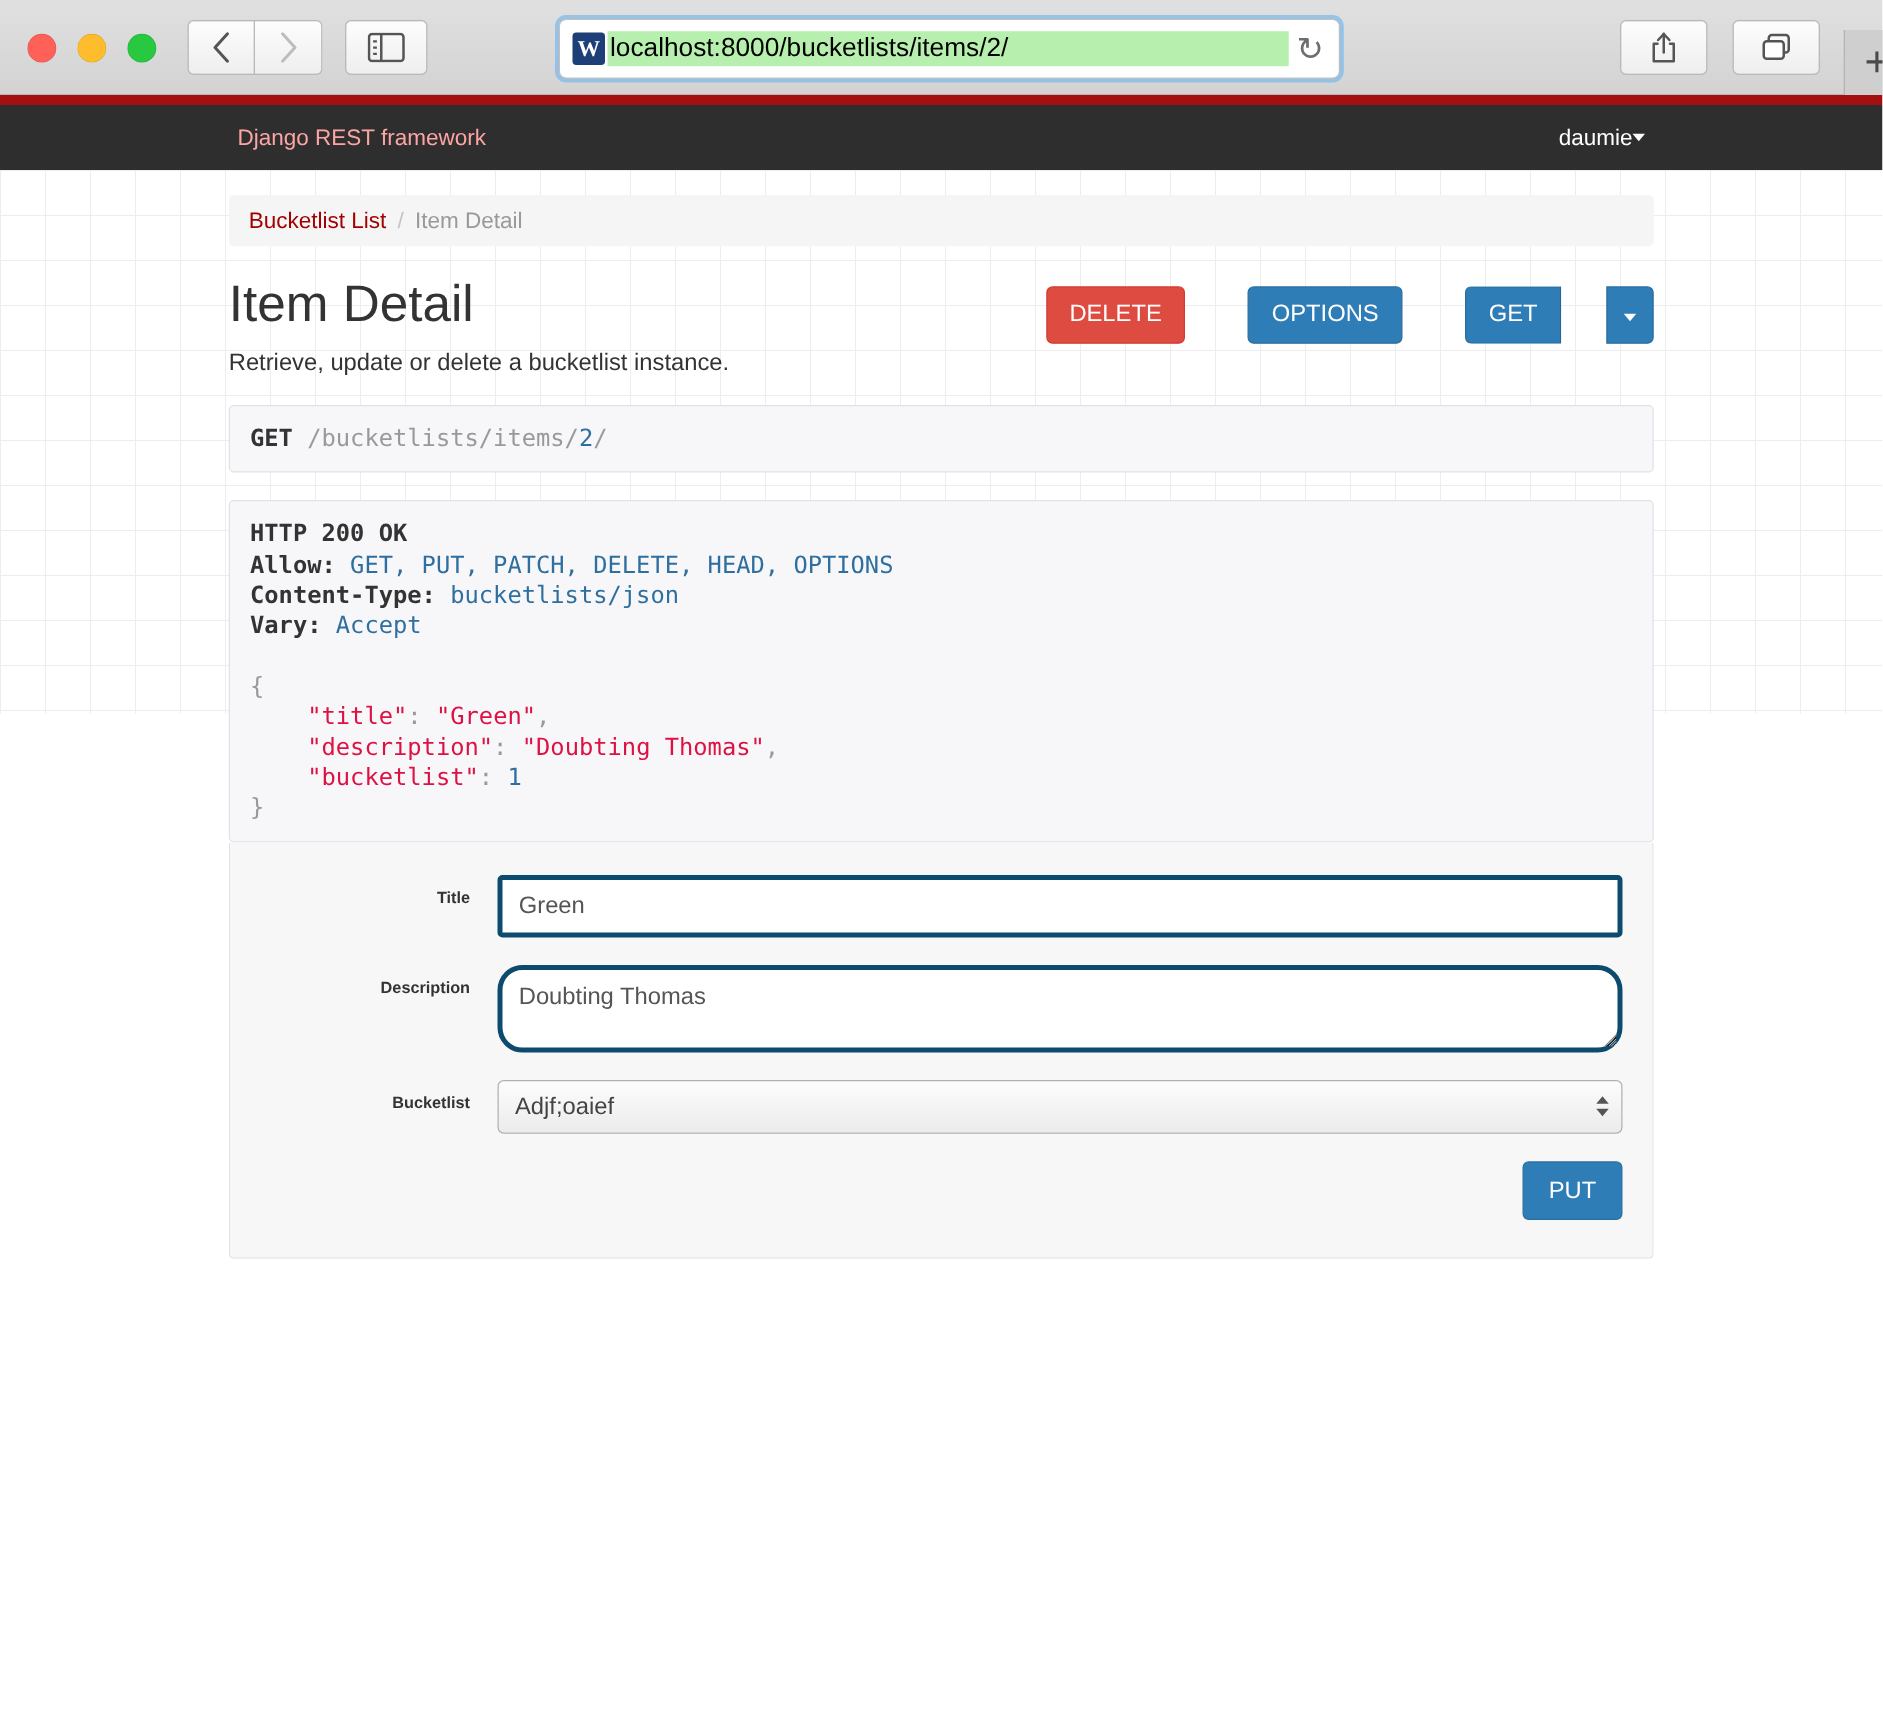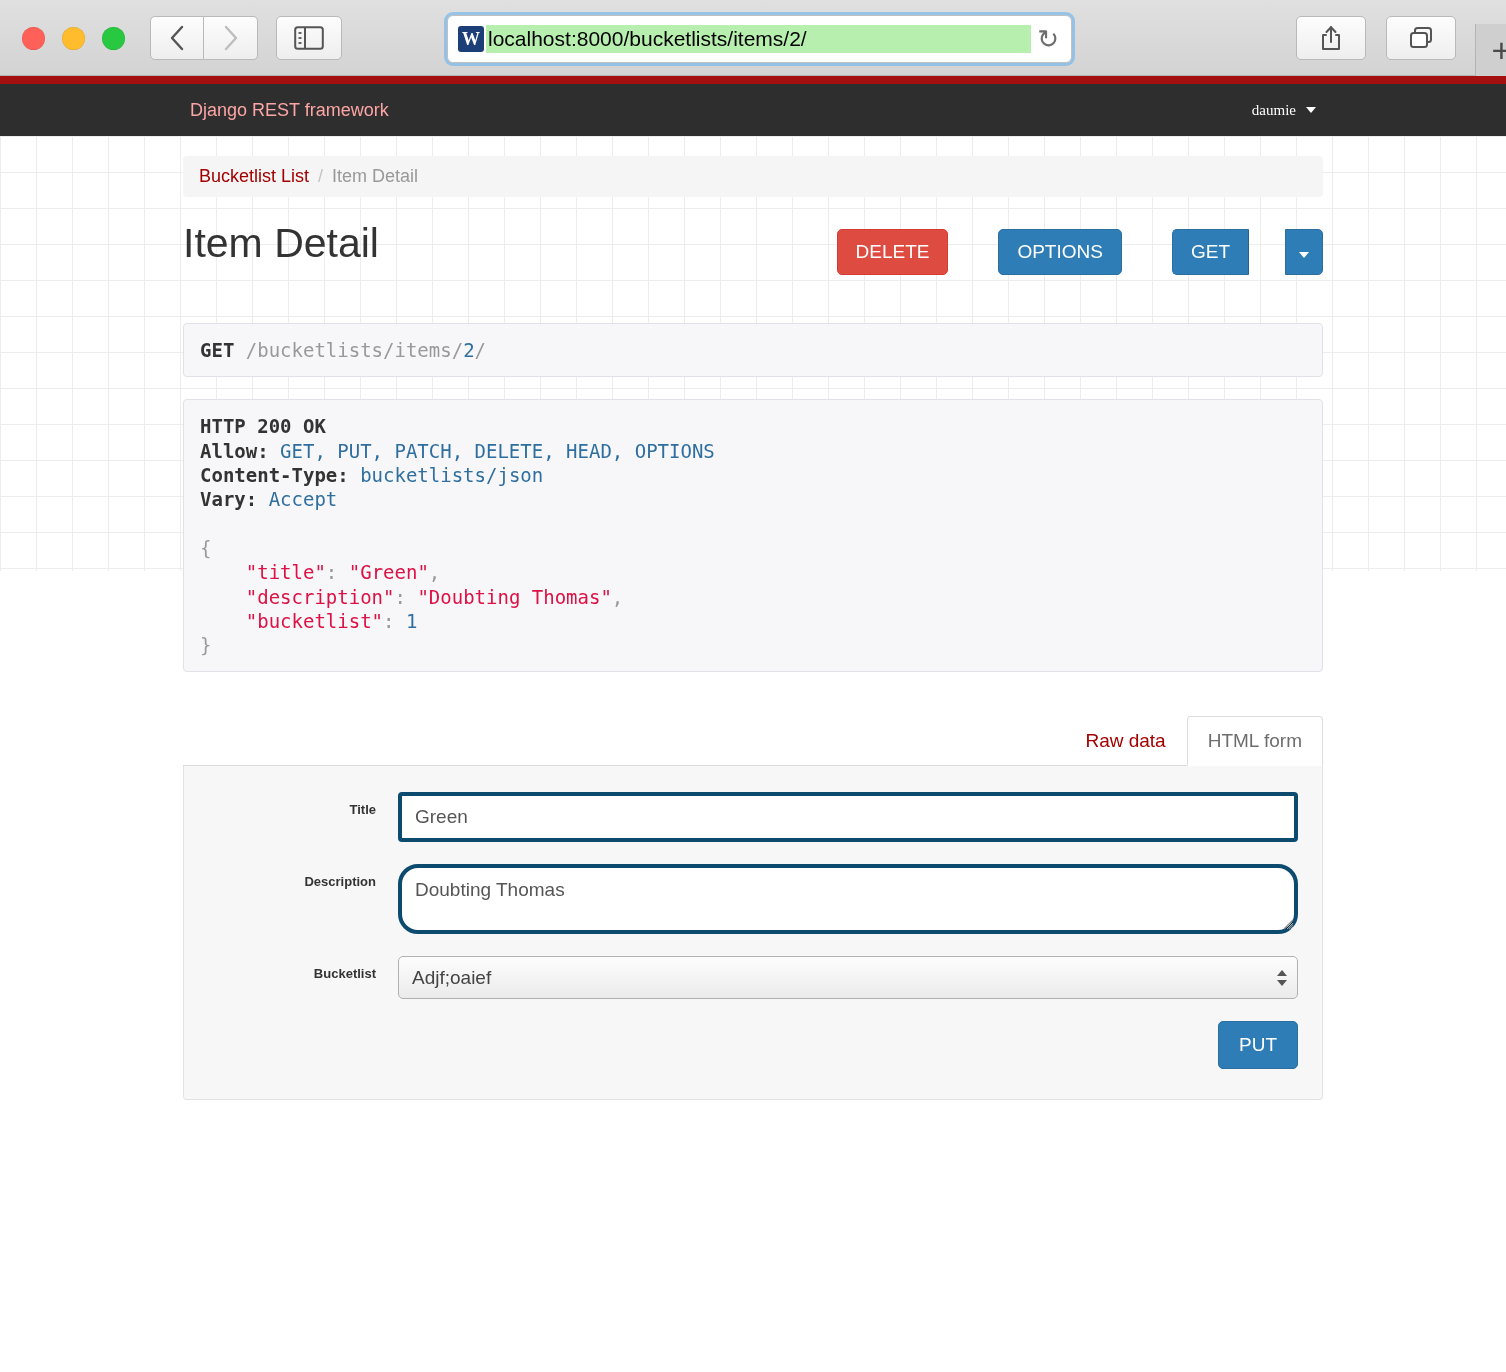--- a/index.html
+++ b/index.html
@@ -95,22 +95,22 @@
     background: #2e2e2e;
     display: flex; align-items: center;
     position: relative;
   }
   .navbar-brand {
     position: absolute; left: 190px;
     color: #fca5a5; font-size: 18px;
   }
   .navbar-user {
     position: absolute; right: 190px;
-    color: #ffffff; font-size: 15px;
-    display: flex; align-items: center; gap: 10px; font-family: Liberation Serif, serif;
+    color: #ffffff; font-size: 18px;
+    display: flex; align-items: center; gap: 0;
   }
   .caret {
     width: 0; height: 0;
     border-left: 5px solid transparent;
     border-right: 5px solid transparent;
     border-top: 6px solid currentColor;
     display: inline-block;
   }
 
   
@@ -372,20 +372,21 @@
   <div class="container">
 
     <div class="breadcrumb">
       <a href="#">Bucketlist List</a>
       <span class="sep">/</span>
       <span class="active">Item Detail</span>
     </div>
 
     <div class="page-head">
       <h1 class="page-title">Item Detail</h1>
+      <p class="page-desc">Retrieve, update or delete a bucketlist instance.</p>
 
       <div class="btn-row">
         <button class="btn btn-danger">DELETE</button>
         <button class="btn btn-primary">OPTIONS</button>
         <div class="btn-group">
           <button class="btn btn-primary">GET</button>
           <button class="btn btn-primary">
             <i class="caret"></i>
           </button>
         </div>
@@ -398,24 +399,20 @@
 <span class="c-bold">Allow:</span> <span class="c-val">GET, PUT, PATCH, DELETE, HEAD, OPTIONS</span>
 <span class="c-bold">Content-Type:</span> <span class="c-val">bucketlists/json</span>
 <span class="c-bold">Vary:</span> <span class="c-val">Accept</span>
 
 <span class="c-punc">{</span>
     <span class="c-key">"title"</span><span class="c-punc">:</span> <span class="c-str">"Green"</span><span class="c-punc">,</span>
     <span class="c-key">"description"</span><span class="c-punc">:</span> <span class="c-str">"Doubting Thomas"</span><span class="c-punc">,</span>
     <span class="c-key">"bucketlist"</span><span class="c-punc">:</span> <span class="c-num">1</span>
 <span class="c-punc">}</span></div>
 
-    <div class="tabs-row">
-      <div class="tab inactive">Raw data</div>
-      <div class="tab active">HTML form</div>
-    </div>
 
     <div class="form-panel">
 
       <div class="form-group">
         <label class="form-label">Title</label>
         <input class="form-control" type="text" value="Green" style="">
       </div>
 
       <div class="form-group">
         <label class="form-label">Description</label>

